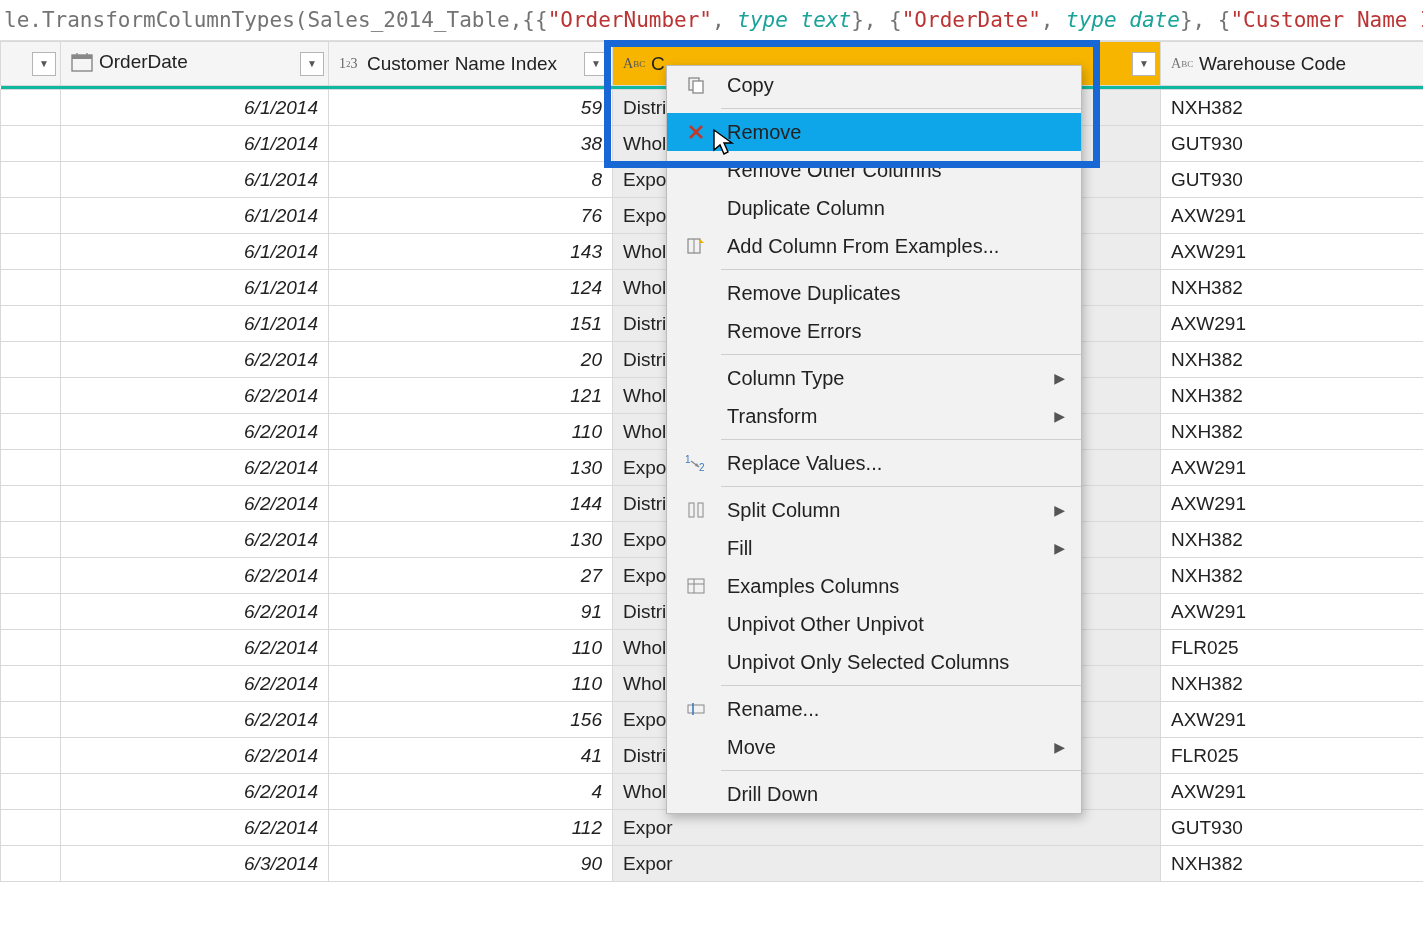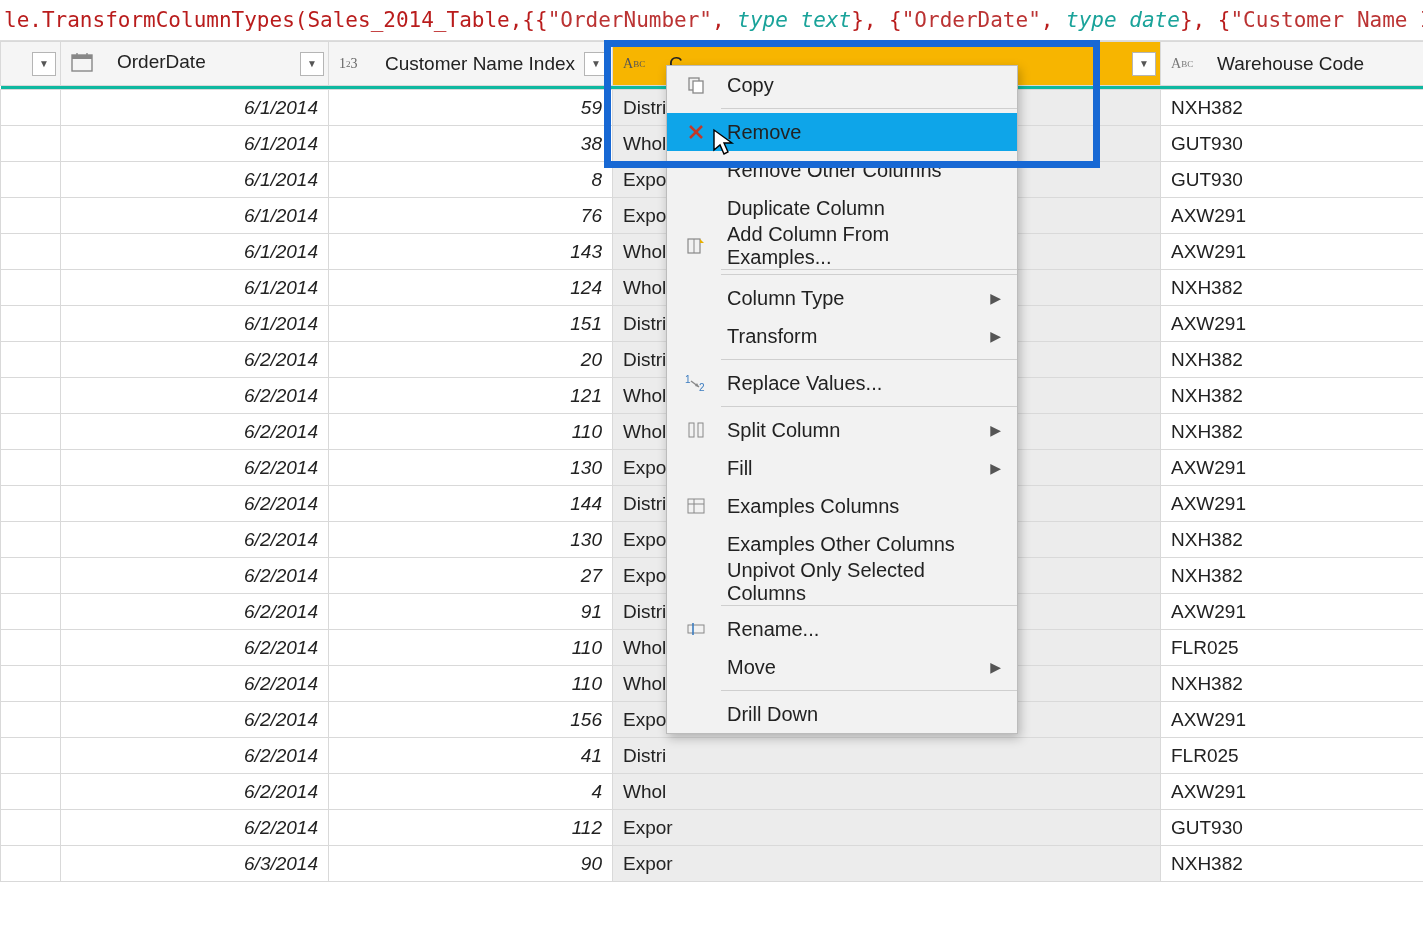--- a/index.html
+++ b/index.html
@@ -15,21 +15,21 @@
   .formula-bar {
     padding: 8px 0 8px 4px;
     font-family: Consolas, monospace;
     font-size: 21px;
     white-space: nowrap;
     overflow: hidden;
     border-bottom: 1px solid #ddd;
   }
   .formula-bar .kw { color: #1aa39a; font-style: italic; }
   .formula-bar .str { color: #b33; }
-  .formula-bar .plain { color: #b91c1c; }
+  .formula-bar .plain { color: #737373; }
 
   .grid {
     border-collapse: collapse;
     table-layout: fixed;
     width: 100%;
   }
   .grid th, .grid td {
     border: 1px solid #d9d9d9;
     height: 36px;
     padding: 0 10px;
@@ -73,21 +73,21 @@
   }
   .filter-right {
     position: absolute;
     right: 4px;
     top: 50%;
     transform: translateY(-50%);
   }
   .icon-stack {
     display: inline-flex;
     align-items: center;
-    gap: 18px;
+    gap: 0;
   }
   .type-icon {
     display: inline-flex;
     align-items: center;
     justify-content: flex-start;
     width: 28px;
     height: 24px;
     font-size: 14px;
     color: #666;
   }
@@ -96,21 +96,21 @@
   .left-align { text-align: left; }
   .sel-col {
     background: #ececec;
   }
 
   
   .context-menu {
     position: absolute;
     left: 666px;
     top: 65px;
-    width: 352px;
+    width: 416px;
     background: #f2f2f2;
     border: 1px solid #bcbcbc;
     box-shadow: 2px 4px 10px rgba(0,0,0,0.25);
     font-size: 20px;
   }
   .context-menu .item {
     display: flex;
     align-items: center;
     height: 38px;
     padding: 0 18px 0 60px;
@@ -409,20 +409,26 @@
     <span class="mi-icon">
       <svg width="20" height="20" viewBox="0 0 20 20">
           <rect x="2" y="3" width="12" height="14" fill="none" stroke="#888" stroke-width="1.2"></rect>
           <line x1="8" y1="3" x2="8" y2="17" stroke="#888"></line>
           <path d="M14 3 L18 7 L14 7 Z" fill="#e8b000"></path>
         </svg>
     </span>
     <span>Add Column From Examples...</span>
   </div>
   <div class="sep"></div>
+  <div class="item">
+      <span>Remove Duplicates</span>
+    </div>
+  <div class="item">
+      <span>Remove Errors</span>
+    </div>
   <div class="sep"></div>
   <div class="item">
       <span>Column Type</span>
       <span class="arrow">▶</span>
     </div>
   <div class="item">
       <span>Transform</span>
       <span class="arrow">▶</span>
     </div>
   <div class="sep"></div>
@@ -456,21 +462,21 @@
     <span class="mi-icon">
       <svg width="20" height="20" viewBox="0 0 20 20">
           <rect x="2" y="3" width="16" height="14" fill="none" stroke="#888"></rect>
           <line x1="2" y1="8" x2="18" y2="8" stroke="#888"></line>
           <line x1="8" y1="3" x2="8" y2="17" stroke="#888"></line>
         </svg>
     </span>
     <span>Examples Columns</span>
   </div>
   <div class="item">
-      <span>Examples Other Columns</span>
+      <span>Unpivot Other Unpivot</span>
     </div>
   <div class="item">
       <span>Unpivot Only Selected Columns</span>
     </div>
   <div class="sep"></div>
   <div class="item">
     <span class="mi-icon">
       <svg width="20" height="20" viewBox="0 0 20 20">
           <rect x="2" y="6" width="16" height="8" fill="none" stroke="#888"></rect>
           <line x1="7" y1="4" x2="7" y2="16" stroke="#3a7bbf" stroke-width="1.6"></line>

